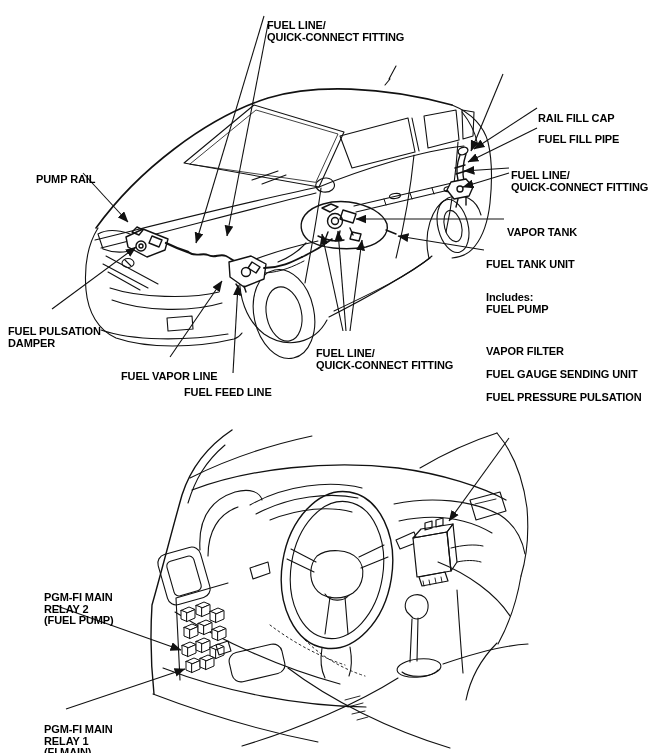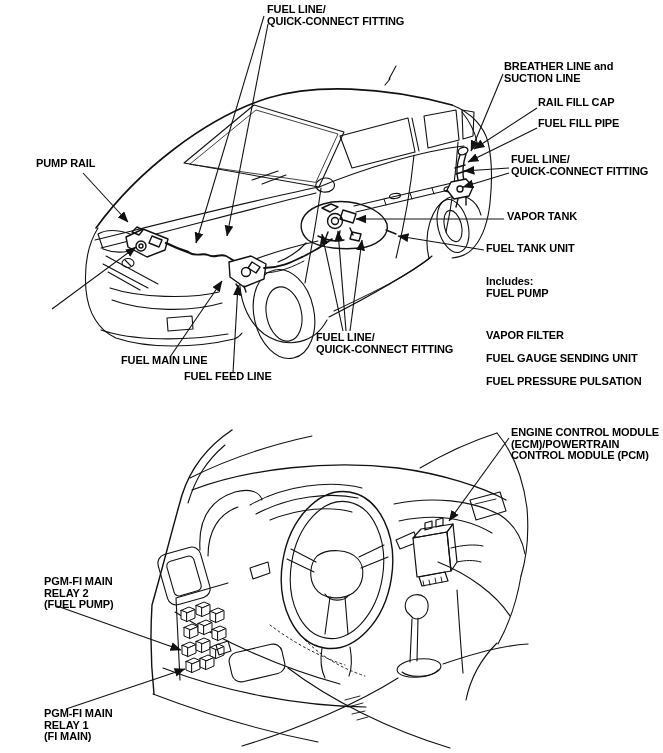--- a/index.html
+++ b/index.html
@@ -1,20 +1,20 @@
 <!DOCTYPE html>
 <html><head>
 <meta charset="utf-8">
 <style>
   html,body{margin:0;padding:0;background:#ffffff;}
   #page{position:relative;width:663px;height:753px;background:#ffffff;overflow:hidden;
         font-family:"Liberation Sans","DejaVu Sans",sans-serif;}
   #art{position:absolute;left:0;top:0;}
   .lbl{position:absolute;font-weight:bold;font-size:11px;line-height:11.5px;
-       color:#000;white-space:pre-line;letter-spacing:-0.1px;}
+       color:#000;white-space:pre-line;letter-spacing:-0.1px;margin-top:16px;}
 </style>
 </head>
 <body>
 
 <div id="page">
 
   <svg id="art" width="663" height="753" viewBox="0 0 663 753">
     <defs>
       <marker id="arr" viewBox="0 0 10 8" markerUnits="userSpaceOnUse" markerWidth="11" markerHeight="9" refX="9.5" refY="4" orient="auto">
           <path d="M0,0 L10,4 L0,8 Z" fill="#111"></path>
@@ -220,42 +220,39 @@
       <path d="M504,219 L356,219" marker-end="url(#arr)"></path>
       <path d="M484,250 L398,236" marker-end="url(#arr)"></path>
       <path d="M509,438 L449,521" marker-end="url(#arr)"></path>
       <path d="M57,606 L181,650" marker-end="url(#arr)"></path>
       <path d="M66,709 L185,669" marker-end="url(#arr)"></path>
     </g>
   </svg>
 
   <div class="lbl" style="left:267px;top:4px">FUEL LINE/
 QUICK-CONNECT FITTING</div>
-  <div class="lbl" style="left:504px;top:61px">BREATHER LINE and
-SUCTION LINE</div>
   <div class="lbl" style="left:538px;top:97px">RAIL FILL CAP</div>
   <div class="lbl" style="left:538px;top:118px">FUEL FILL PIPE</div>
   <div class="lbl" style="left:511px;top:154px">FUEL LINE/
 QUICK-CONNECT FITTING</div>
   <div class="lbl" style="left:36px;top:158px">PUMP RAIL</div>
   <div class="lbl" style="left:507px;top:211px">VAPOR TANK</div>
   <div class="lbl" style="left:486px;top:243px">FUEL TANK UNIT</div>
   <div class="lbl" style="left:486px;top:276px">Includes:
 FUEL PUMP</div>
   <div class="lbl" style="left:486px;top:330px">VAPOR FILTER</div>
   <div class="lbl" style="left:486px;top:353px">FUEL GAUGE SENDING UNIT</div>
   <div class="lbl" style="left:486px;top:376px">FUEL PRESSURE PULSATION</div>
-  <div class="lbl" style="left:121px;top:355px">FUEL MAIN LINE</div>
+  <div class="lbl" style="left:8px;top:310px">FUEL PULSATION
+DAMPER</div>
+  <div class="lbl" style="left:121px;top:355px">FUEL VAPOR LINE</div>
   <div class="lbl" style="left:184px;top:371px">FUEL FEED LINE</div>
   <div class="lbl" style="left:316px;top:332px">FUEL LINE/
 QUICK-CONNECT FITTING</div>
 
-  <div class="lbl" style="left:511px;top:427px">ENGINE CONTROL MODULE
-(ECM)/POWERTRAIN
-CONTROL MODULE (PCM)</div>
   <div class="lbl" style="left:44px;top:576px">PGM-FI MAIN
 RELAY 2
 (FUEL PUMP)</div>
   <div class="lbl" style="left:44px;top:708px">PGM-FI MAIN
 RELAY 1
 (FI MAIN)</div>
 
 </div>
 
 </body></html>

